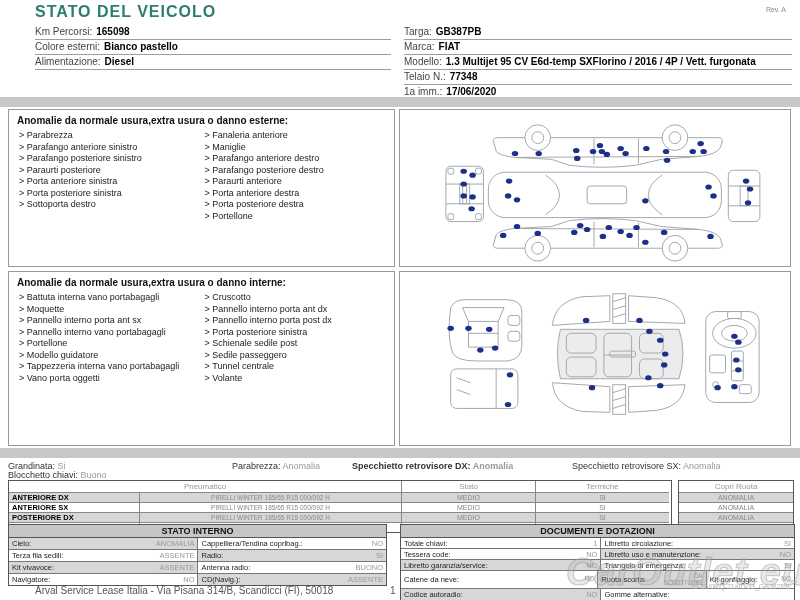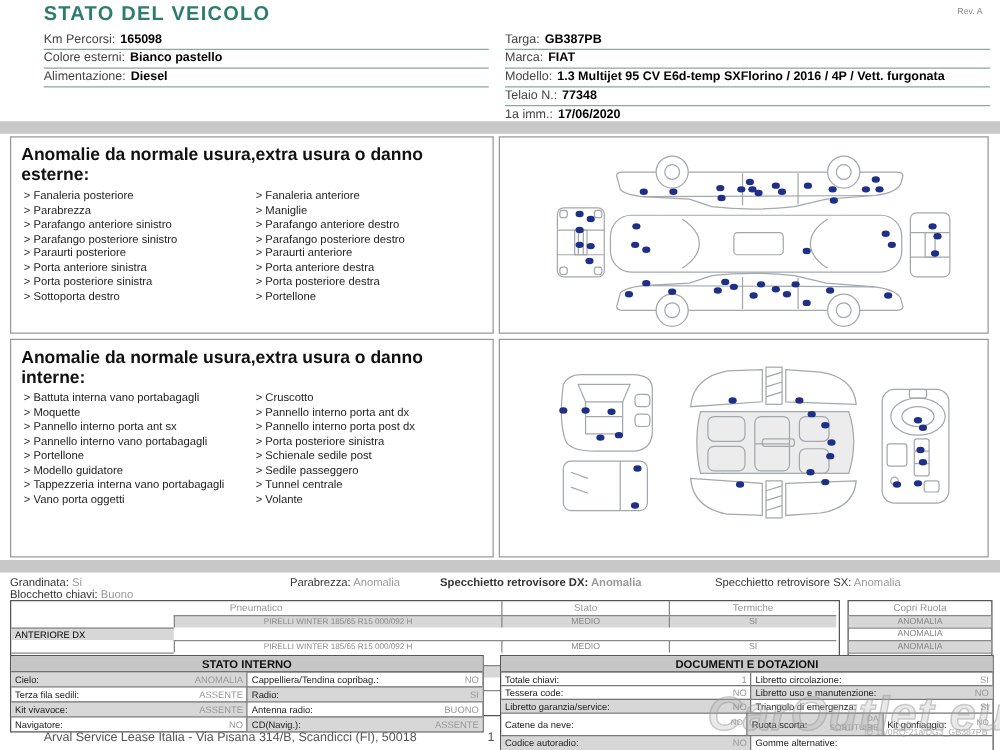--- a/index.html
+++ b/index.html
@@ -20,40 +20,40 @@
   
   .bar{left:0;width:800px;height:10px;background:#c8c8c8;}
   .bar1{top:97px;} .bar2{top:448px;}
 
   
   .panel{background:#fff;border:1px solid #999;}
   .ext-text{left:8px;top:109px;width:385px;height:156px;}
   .ext-diag{left:399px;top:109px;width:390px;height:156px;}
   .int-text{left:8px;top:271px;width:385px;height:173px;}
   .int-diag{left:399px;top:271px;width:390px;height:173px;}
-  .panel-title{font-size:14px;font-weight:bold;color:#111;padding:5px 8px 3px 8px;}
+  .panel-title{font-size:10px;font-weight:bold;color:#111;padding:5px 8px 3px 8px;}
   .anom-cols{display:flex;padding:1px 4px 0 10px;}
   .anom-col{width:50%;font-size:9px;line-height:11.5px;color:#222;}
   .anom-item::before{content:">\00a0";}
 
   svg{display:block;} .ln{stroke:#a3a8ae;stroke-width:1;fill:none;}
   .seatfill{fill:#ececec;stroke:#a3a8ae;stroke-width:1;}
 
   
   .summary-line{font-size:9px;color:#333;}
   .sum-val{color:#999;}
 
   
   .tyres{left:8px;top:480px;width:662px;border:1px solid #555;display:grid;
          grid-template-columns:130px 262px 134px 134px;font-size:7px;background:#fff;}
   .tcell{border-left:1px solid #888;border-top:1px solid #888;display:flex;align-items:center;
          justify-content:center;height:9px;color:#888;overflow:hidden;}
   .tcell.first{border-left:none;} .thead{border-top:none;height:11px;font-size:8px;color:#999;}
   .thead.span2{grid-column:1/3;}
-  .tpos{justify-content:flex-start;padding-left:3px;color:#000;font-weight:normal;font-size:7.5px;margin-top:10px;}
+  .tpos{justify-content:flex-start;padding-left:3px;color:#000;font-weight:bold;font-size:7.5px;}
   .ttyre{font-size:6.5px;}
   .shade{background:#d7d7d7;}
   .copri{left:678px;top:480px;width:114px;border:1px solid #555;background:#fff;font-size:7px;}
   .copri .crow{height:9px;border-top:1px solid #888;display:flex;align-items:center;justify-content:center;color:#888;}
   .copri .chead{height:11px;border-top:none;font-size:8px;color:#999;display:flex;align-items:center;justify-content:center;}
 
   
   .btable{border:1px solid #555;background:#fff;}
   .bhead{height:12px;background:#c6c6c6;border-bottom:1px solid #555;display:flex;align-items:center;
          justify-content:center;font-size:9px;font-weight:bold;color:#111;}
@@ -99,21 +99,20 @@
   <div class="field"><span class="lbl">Telaio N.:</span><b>77348</b></div>
   <div class="field"><span class="lbl">1a imm.:</span><b>17/06/2020</b></div>
 </div>
 
 <div class="abs bar bar1"></div>
 
 <div class="abs panel ext-text">
   <div class="panel-title">Anomalie da normale usura,extra usura o danno esterne:</div>
   <div class="anom-cols">
     <div class="anom-col">
-      <div class="anom-item">Fanaleria posteriore</div>
       <div class="anom-item">Parabrezza</div>
       <div class="anom-item">Parafango anteriore sinistro</div>
       <div class="anom-item">Parafango posteriore sinistro</div>
       <div class="anom-item">Paraurti posteriore</div>
       <div class="anom-item">Porta anteriore sinistra</div>
       <div class="anom-item">Porta posteriore sinistra</div>
       <div class="anom-item">Sottoporta destro</div>
     </div>
     <div class="anom-col">
       <div class="anom-item">Fanaleria anteriore</div>

